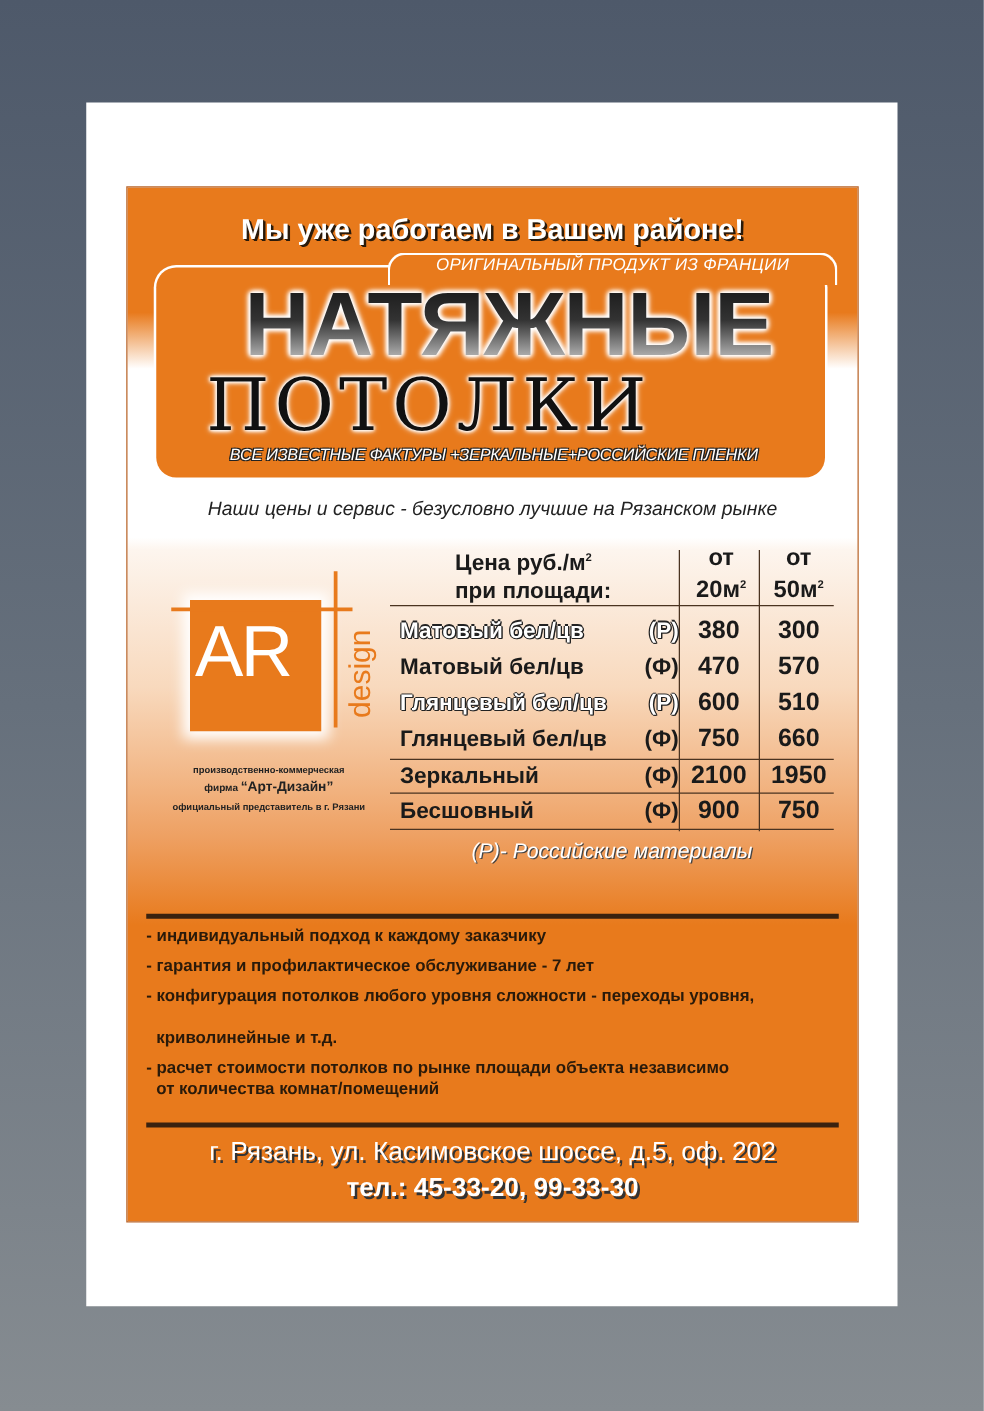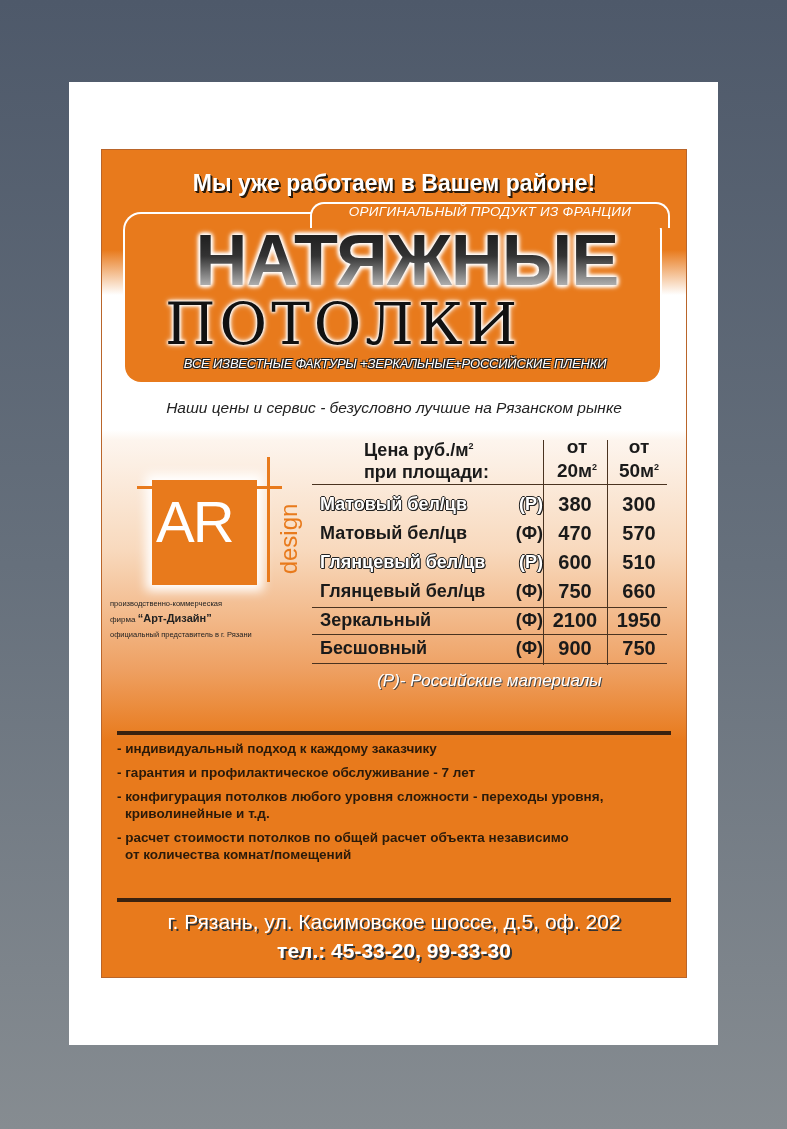--- a/index.html
+++ b/index.html
@@ -29,21 +29,21 @@
   .d-line3{position:absolute;left:66px;top:47px;font-size:6px;color:#444;letter-spacing:4px;}
   .factures{position:absolute;left:15px;top:142px;width:510px;text-align:center;font-style:italic;font-size:13px;color:#fff;
     text-shadow:1px 1px 0 #222,-1px -1px 0 #222,1px -1px 0 #222,-1px 1px 0 #222;letter-spacing:-0.2px;}
   .slogan{position:absolute;left:0;top:249px;width:584px;text-align:center;font-style:italic;font-size:15.5px;color:#222;}
   .logo{position:absolute;left:20px;top:305px;width:180px;height:140px;}
   .logo-sq{position:absolute;left:30px;top:25px;width:105px;height:105px;background:#e87a1c;box-shadow:0 0 10px 6px #fff;}
   .logo-hbar{position:absolute;left:15px;top:31px;width:145px;height:3px;background:#e87a1c;}
   .logo-vbar{position:absolute;left:145px;top:2px;width:3px;height:125px;background:#e87a1c;}
   .logo-art{position:absolute;left:34px;top:32px;font-size:58px;line-height:70px;color:#fff;font-weight:300;letter-spacing:-2px;}
   .logo-design{position:absolute;left:132px;top:70px;font-size:24px;color:#e87a1c;transform:rotate(-90deg);transform-origin:center;}
-  .company{position:absolute;left:8px;top:446px;width:210px;text-align:left;font-size:7.5px;color:#222;line-height:15px;font-weight:normal;}
+  .company{position:absolute;left:8px;top:458px;width:210px;text-align:center;font-size:7.5px;color:#222;line-height:15px;font-weight:bold;}
   .company .firm{font-size:8px;}
   .company .firm b{font-size:11px;}
   .table{position:absolute;left:210px;top:280px;width:355px;height:235px;}
   .th-label{position:absolute;left:52px;top:5px;font-weight:bold;font-size:18px;line-height:22px;color:#1a1a1a;}
   .th-col{position:absolute;top:7px;width:60px;text-align:center;font-weight:bold;font-size:19px;line-height:20px;color:#1a1a1a;}
   .th-col sup,.th-label sup{font-size:9px;}
   .row{position:absolute;left:0;width:355px;height:27px;font-weight:bold;font-size:18px;color:#1a1a1a;}
   .row .name{position:absolute;left:8px;top:2px;}
   .row .mat{position:absolute;left:195px;top:2px;width:36px;text-align:right;}
   .row .p1{position:absolute;left:232px;top:1px;width:62px;text-align:center;font-size:20px;}
@@ -157,23 +157,23 @@
 
   <div class="legend">
     <div class="l1">(Р)- Российские материалы</div>
   </div>
 
   <div class="divider" style="top:581px"></div>
 
   <div class="benefits">
     <div class="b">- индивидуальный подход к каждому заказчику</div>
     <div class="b">- гарантия и профилактическое обслуживание - 7 лет</div>
-    <div class="b" style="margin-bottom:0">- конфигурация потолков любого уровня сложности - переходы уровня,</div>
+    <div class="b" style="margin-bottom:16px">- конфигурация потолков любого уровня сложности - переходы уровня,</div>
     <div class="b" style="padding-left:8px">криволинейные и т.д.</div>
-    <div class="b" style="margin-bottom:0">- расчет стоимости потолков по общей расчет объекта независимо</div>
+    <div class="b" style="margin-bottom:0">- расчет стоимости потолков по рынке площади объекта независимо</div>
     <div class="b" style="padding-left:8px">от количества  комнат/помещений</div>
   </div>
 
   <div class="divider" style="top:748px"></div>
 
   <div class="address">г. Рязань, ул. Касимовское шоссе, д.5, оф. 202</div>
   <div class="phone">тел.: 45-33-20, 99-33-30</div>
 </div>
 
 </body></html>

